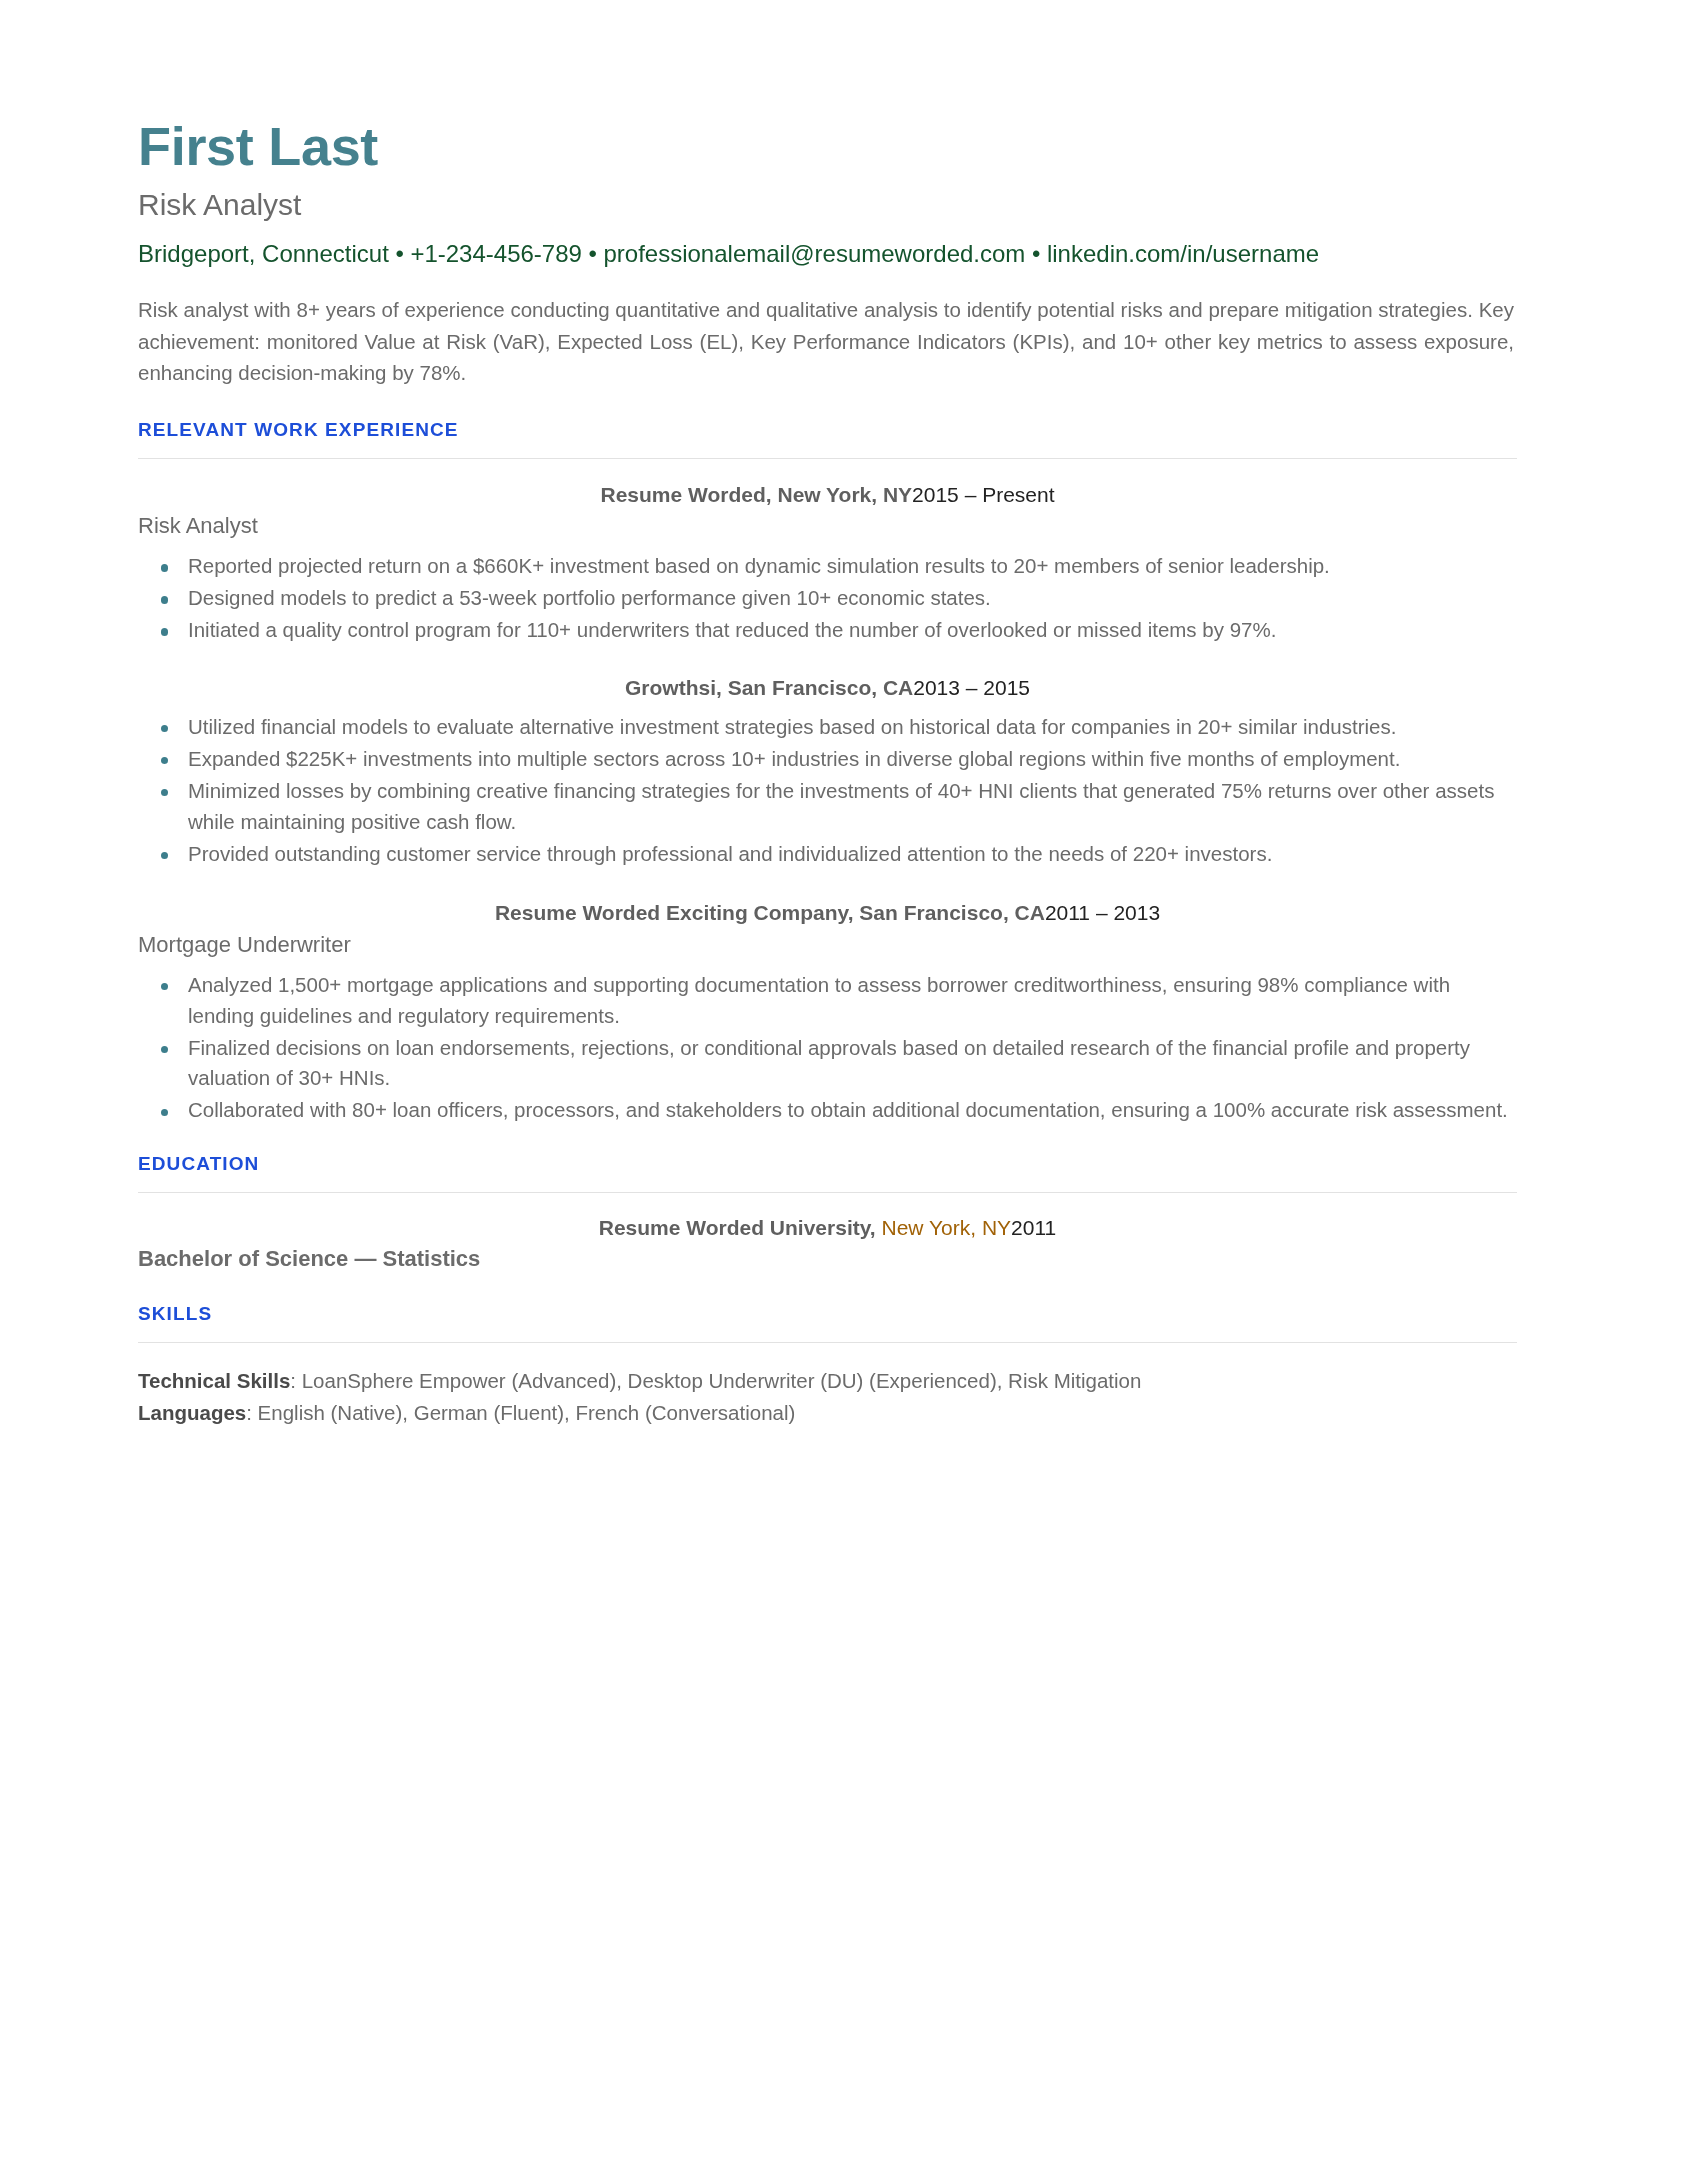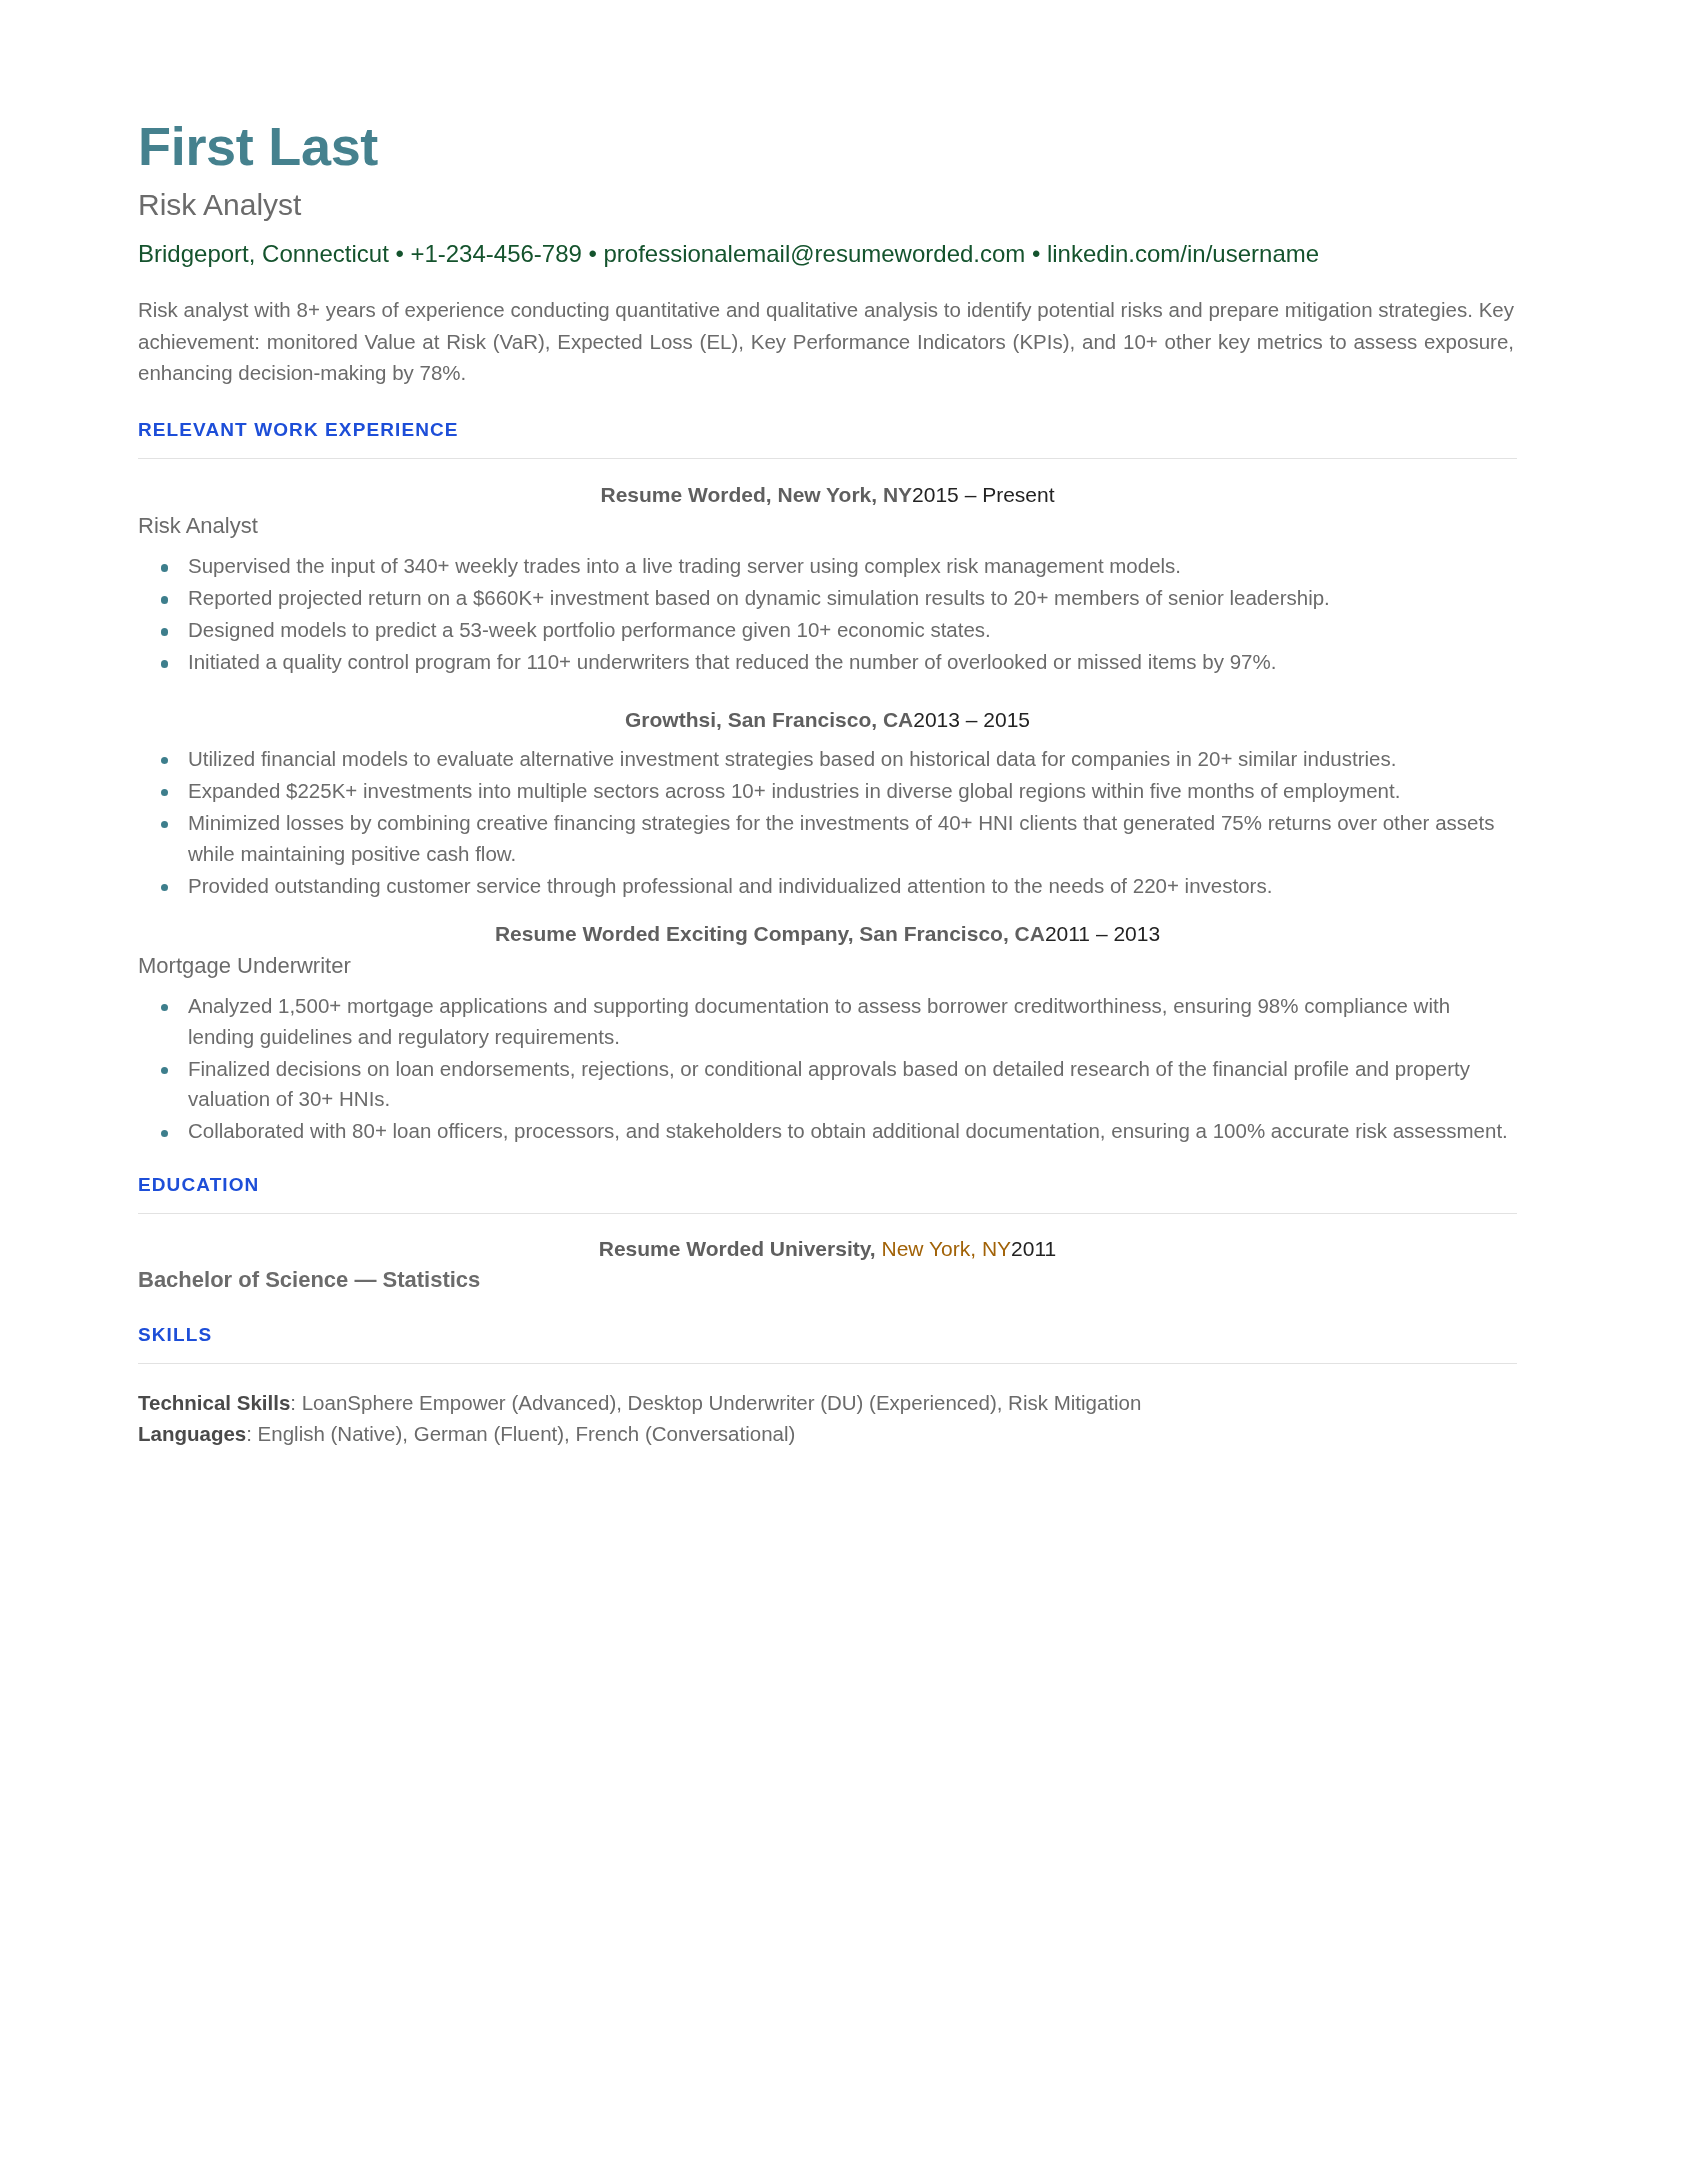--- a/index.html
+++ b/index.html
@@ -169,27 +169,26 @@
     <div class="section-title">RELEVANT WORK EXPERIENCE</div>
     <hr class="rule">
     <div id="experience-entries">
         <div class="entry" style="margin-bottom: 29px;">
           <div class="entry-head">
             <div class="org">Resume Worded, New York, NY</div>
             <div class="dates">2015 – Present</div>
           </div>
           <div class="role">Risk Analyst</div>
           <ul class="bullets">
-            <li>Supervised the input of 340+ weekly trades into a live trading server using complex risk management models.</li>
             <li>Reported projected return on a $660K+ investment based on dynamic simulation results to 20+ members of senior leadership.</li>
             <li>Designed models to predict a 53-week portfolio performance given 10+ economic states.</li>
             <li>Initiated a quality control program for 110+ underwriters that reduced the number of overlooked or missed items by 97%.</li>
           </ul>
         </div>
-        <div class="entry" style="margin-bottom: 20px;">
+        <div class="entry" style="margin-bottom: 31px;">
           <div class="entry-head">
             <div class="org">Growthsi, San Francisco, CA</div>
             <div class="dates">2013 – 2015</div>
           </div>
           <ul class="bullets">
             <li>Utilized financial models to evaluate alternative investment strategies based on historical data for companies in 20+ similar industries.</li>
             <li>Expanded $225K+ investments into multiple sectors across 10+ industries in diverse global regions within five months of employment.</li>
             <li>Minimized losses by combining creative financing strategies for the investments of 40+ HNI clients that generated 75% returns over other assets while maintaining positive cash flow.</li>
             <li>Provided outstanding customer service through professional and individualized attention to the needs of 220+ investors.</li>
           </ul>

